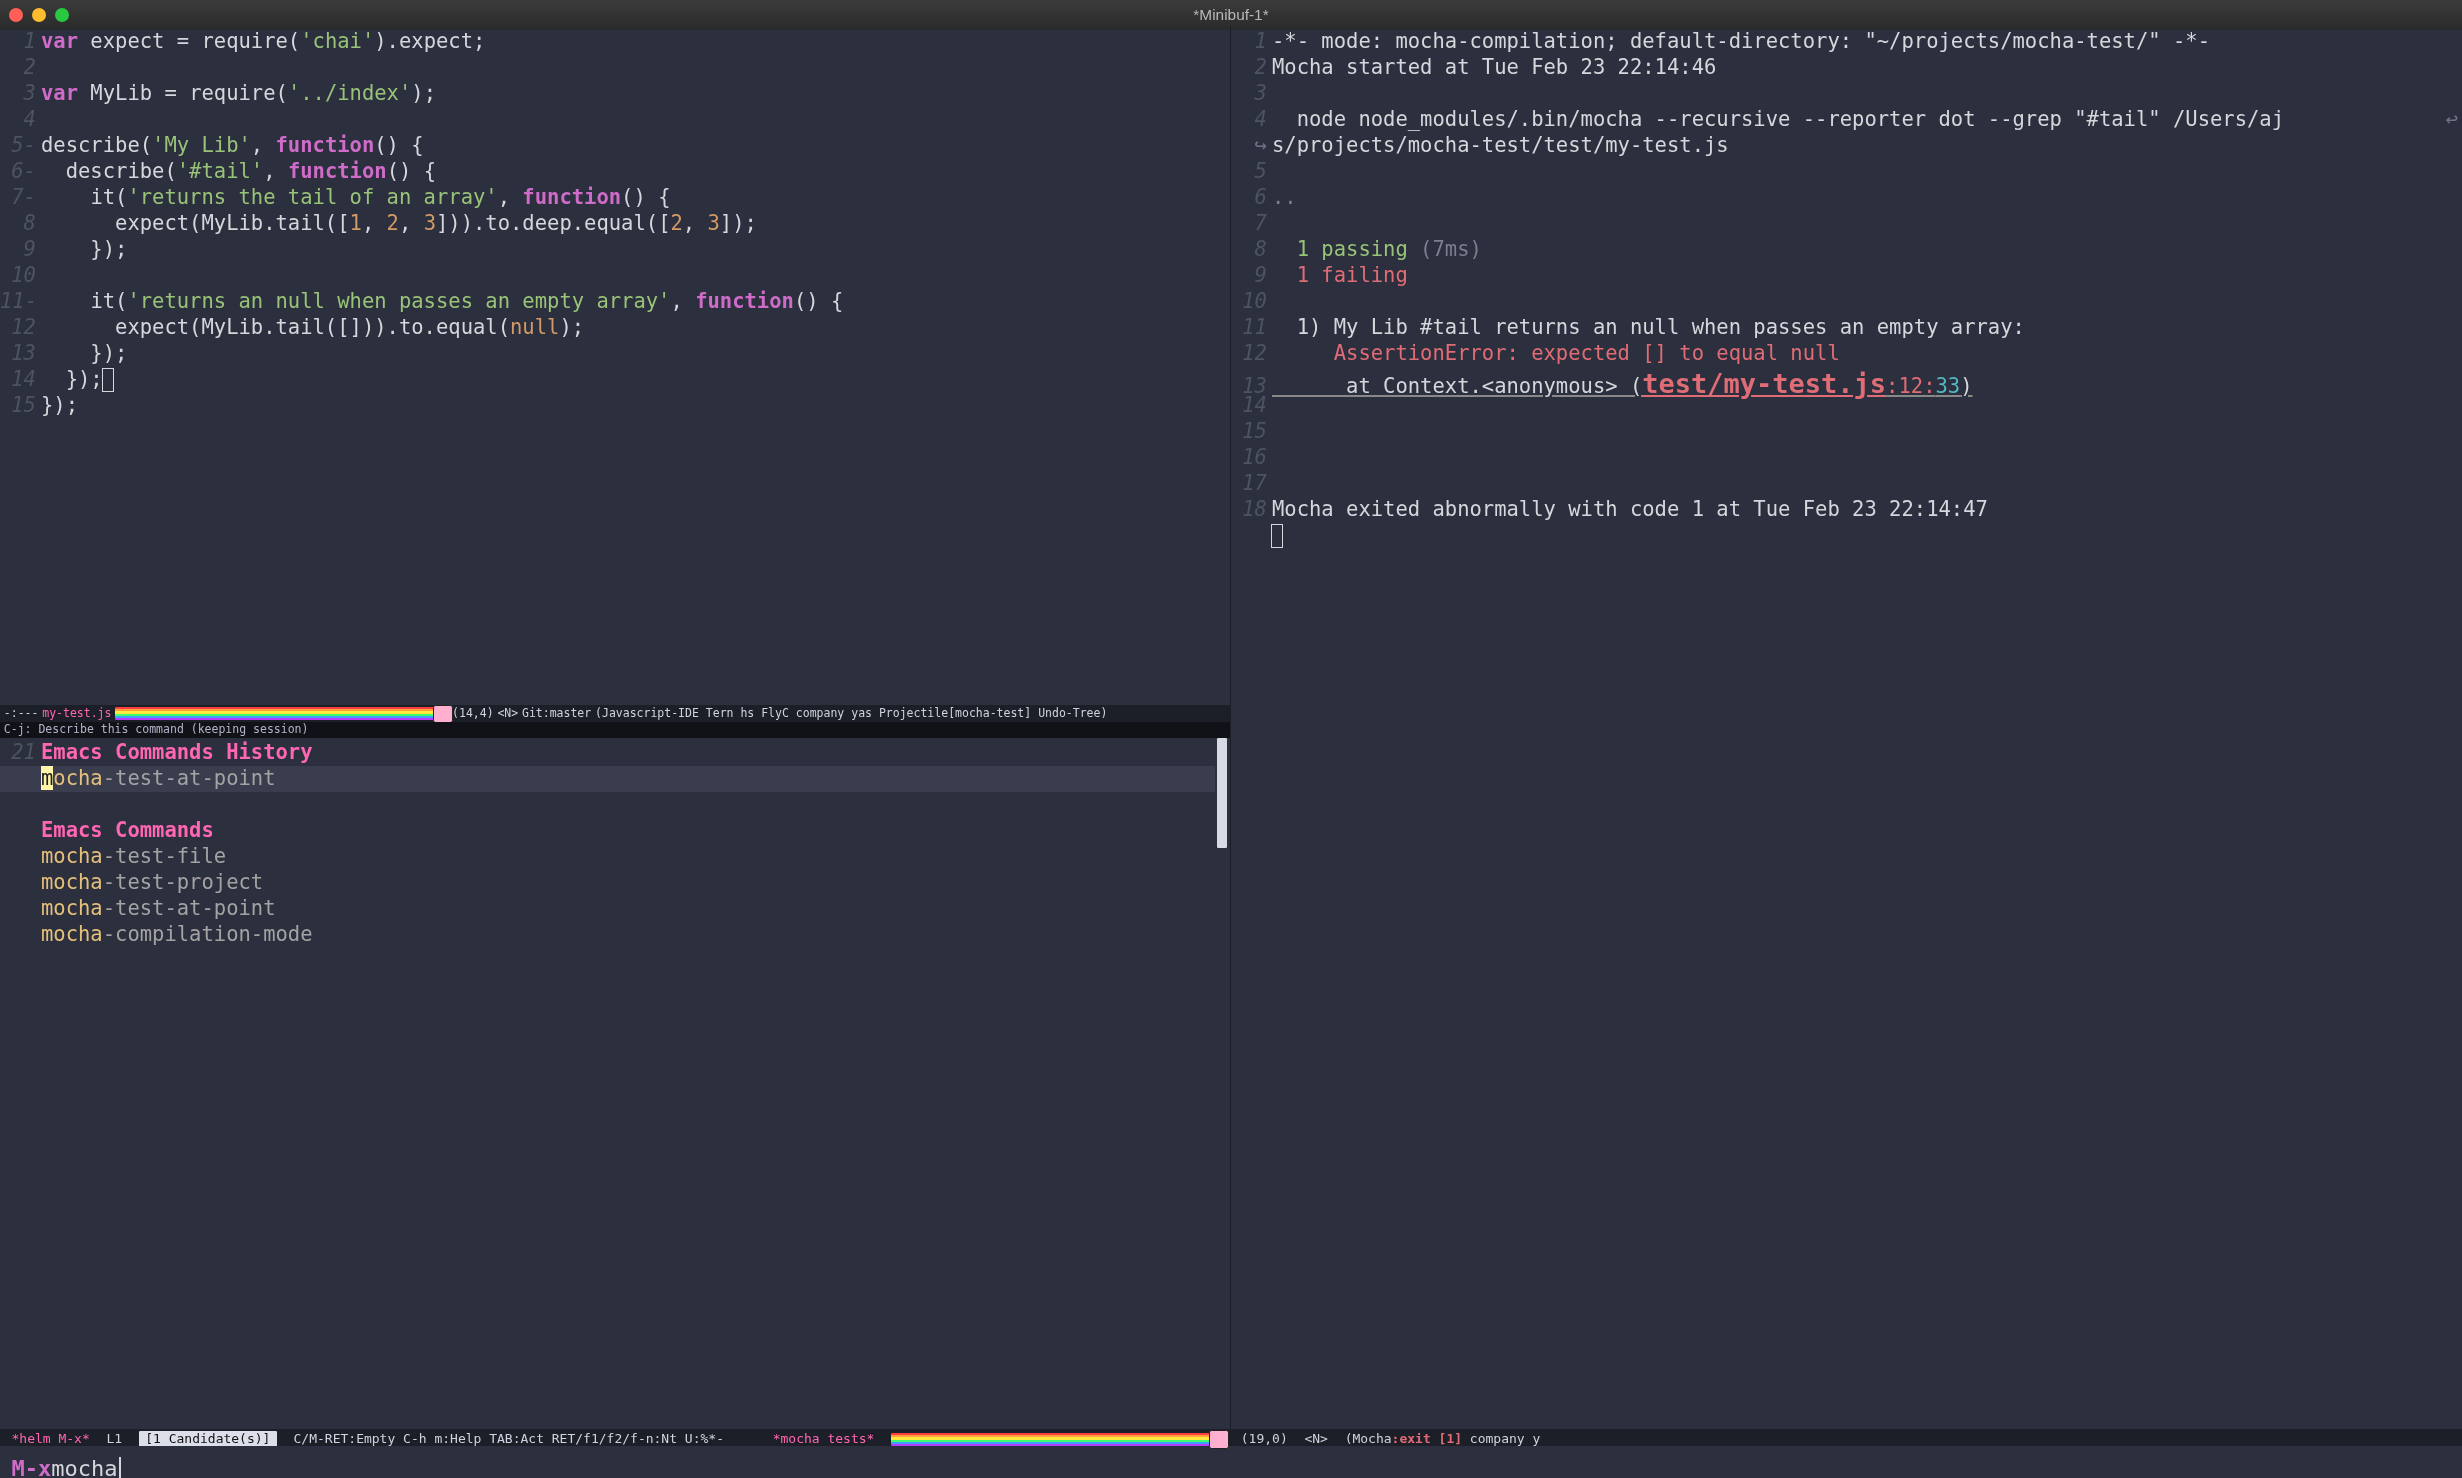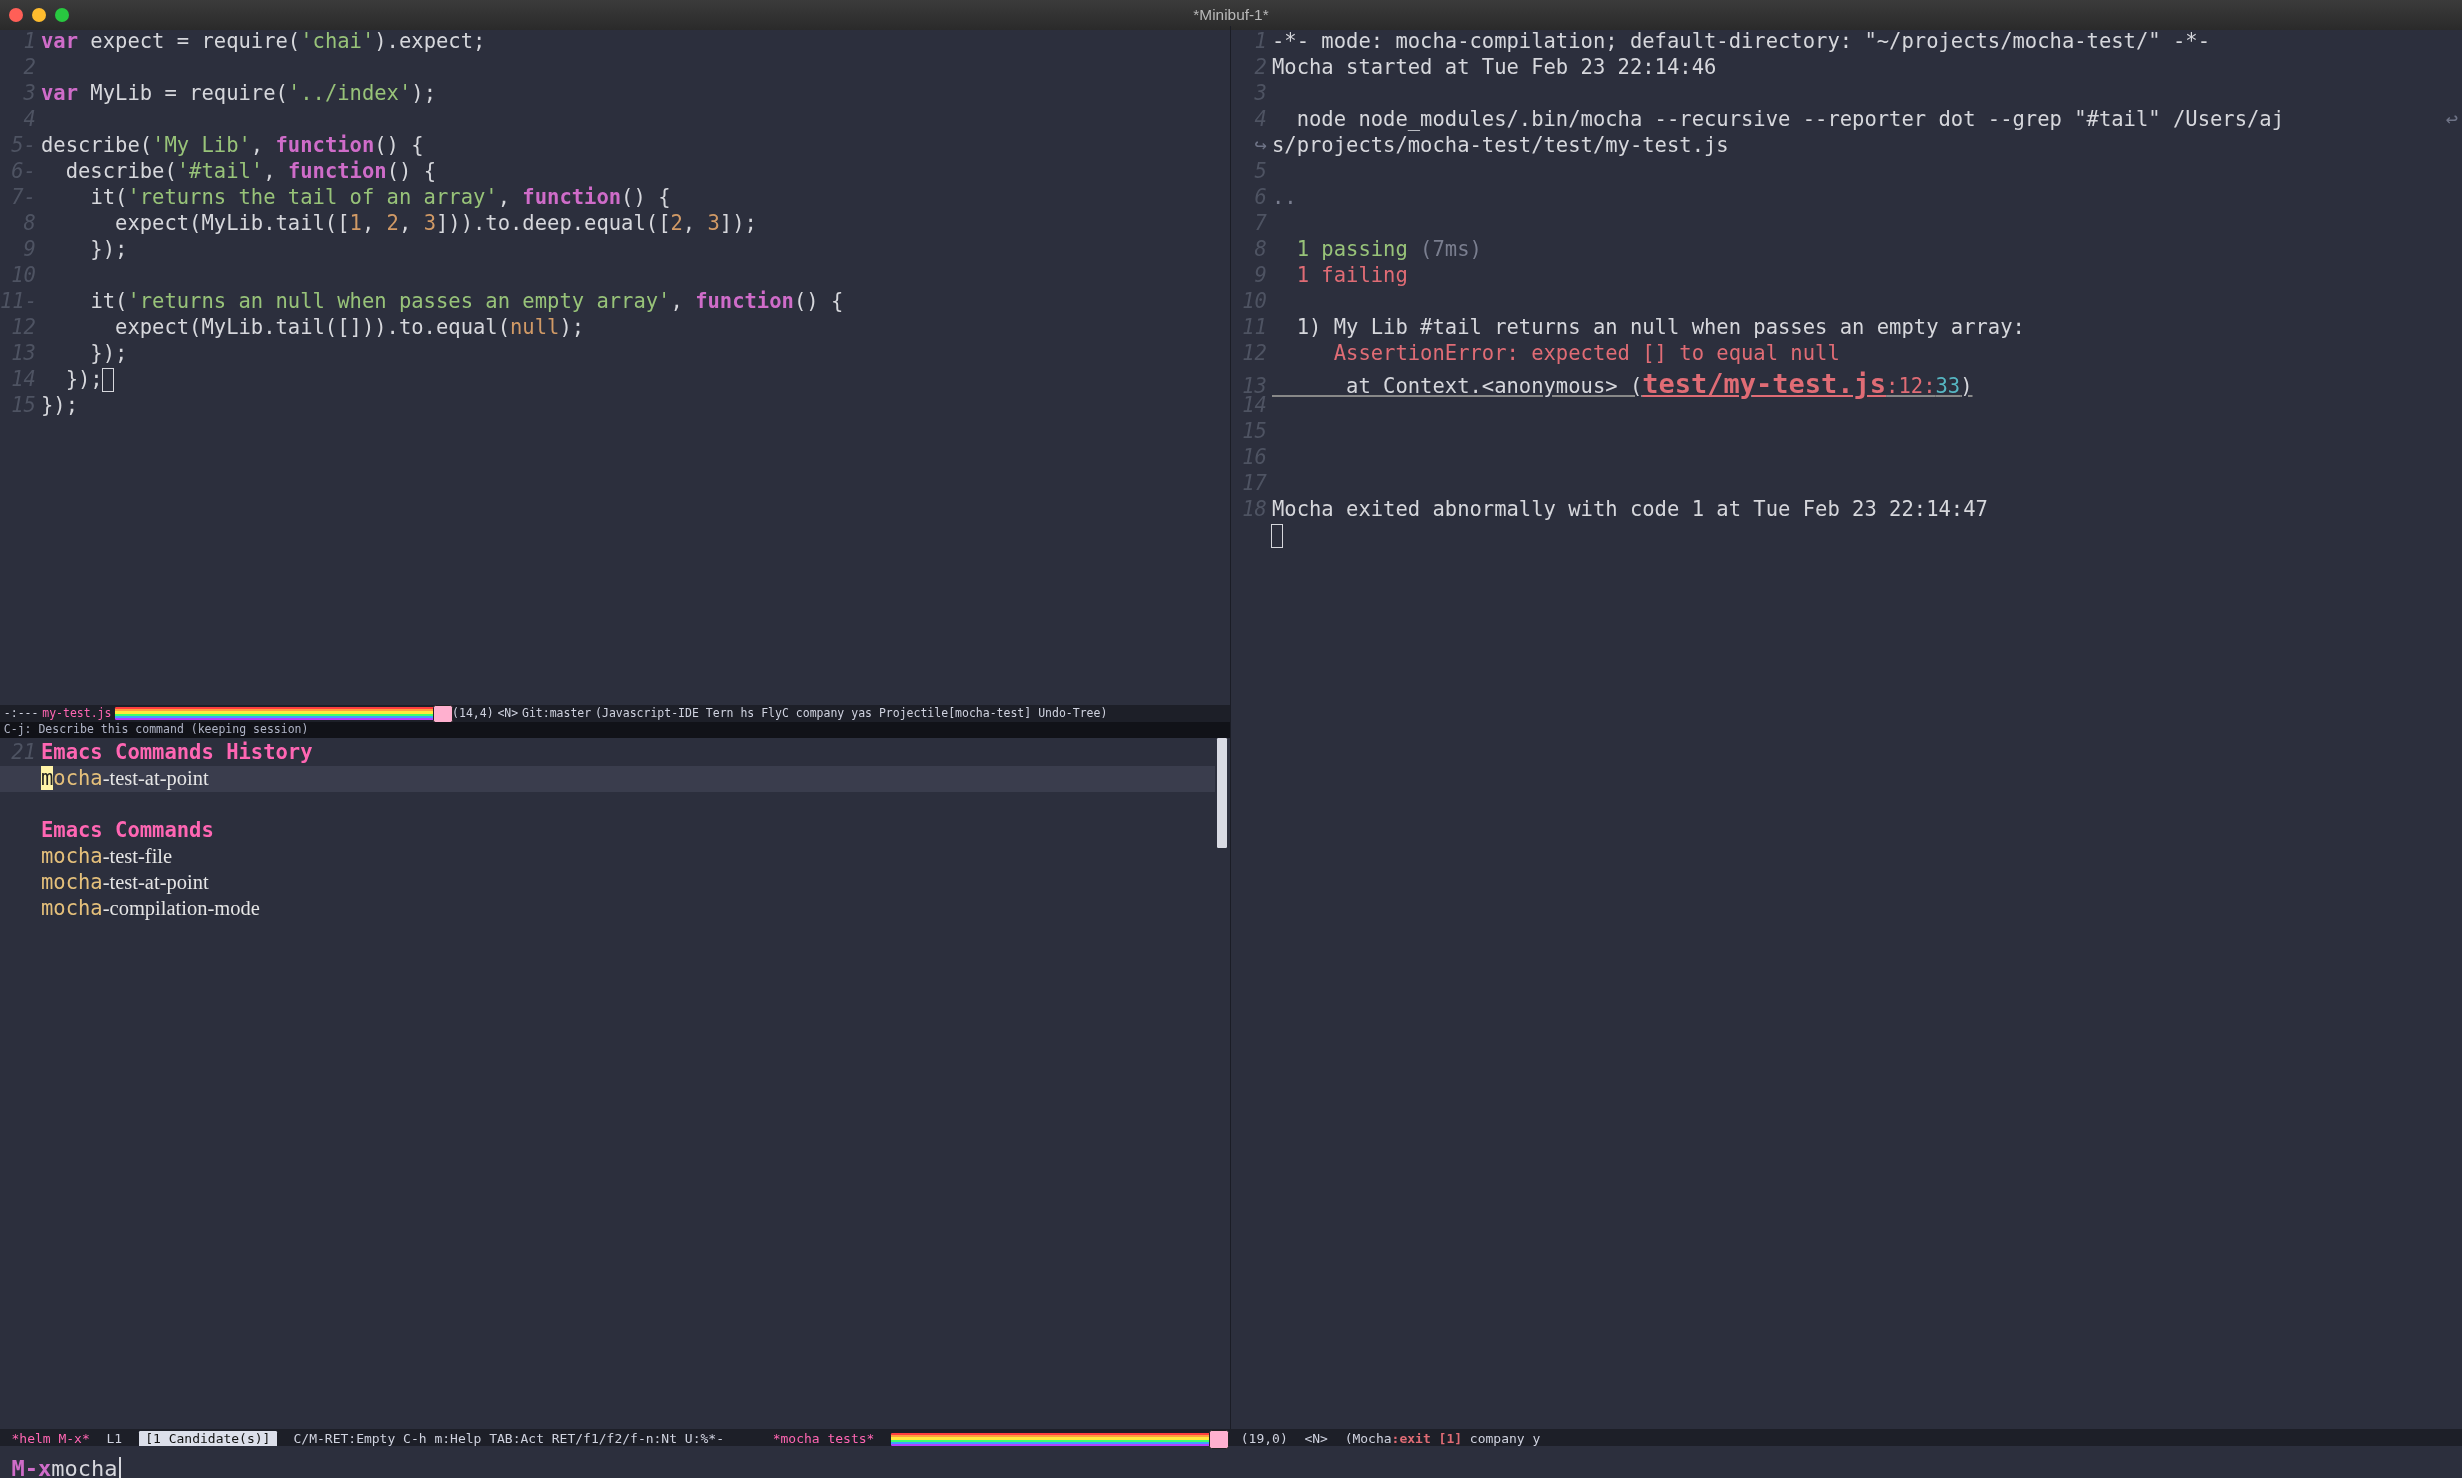--- a/index.html
+++ b/index.html
@@ -175,21 +175,21 @@
     height: 45px;
   }
   .minibuf .prompt { color: #cf6cc9; font-weight: bold; }
   .minibuf .caret {
     display:inline-block; width:1.9px; height:23px; background:#d6d7dc; margin-left:1.3px;
     vertical-align: middle;
   }
   
   .helm-header { color: var(--pink); font-weight: bold; }
   .cand { color: var(--yellow); }
-  .cand .rest { color: #e5e5e5; font-family: Liberation Serif, serif; }
+  .cand .rest { color: #a3a3a3; }
   .scrollbar {
     position:absolute; right:0; top:0; bottom:0;
     width:15.4px; background:var(--bg);
   }
   .scrollbar .thumb {
     position:absolute; left:2.6px; right:2.6px;
     background:#d9dbe4; border-radius:1.3px;
   }
 </style>
 </head>
@@ -382,20 +382,24 @@
           <div class="ln"></div>
           <div class="src"></div>
         </div>
         <div class="line">
           <div class="ln"></div>
           <div class="src helm-header">Emacs Commands</div>
         </div>
         <div class="line">
           <div class="ln"></div>
           <div class="src cand"><span>mocha</span><span class="rest">-test-file</span></div>
+        </div>
+        <div class="line">
+          <div class="ln"></div>
+          <div class="src cand"><span>mocha</span><span class="rest">-test-project</span></div>
         </div>
         <div class="line">
           <div class="ln"></div>
           <div class="src cand"><span>mocha</span><span class="rest">-test-at-point</span></div>
         </div>
         <div class="line">
           <div class="ln"></div>
           <div class="src cand"><span>mocha</span><span class="rest">-compilation-mode</span></div>
         </div>
       </div>

